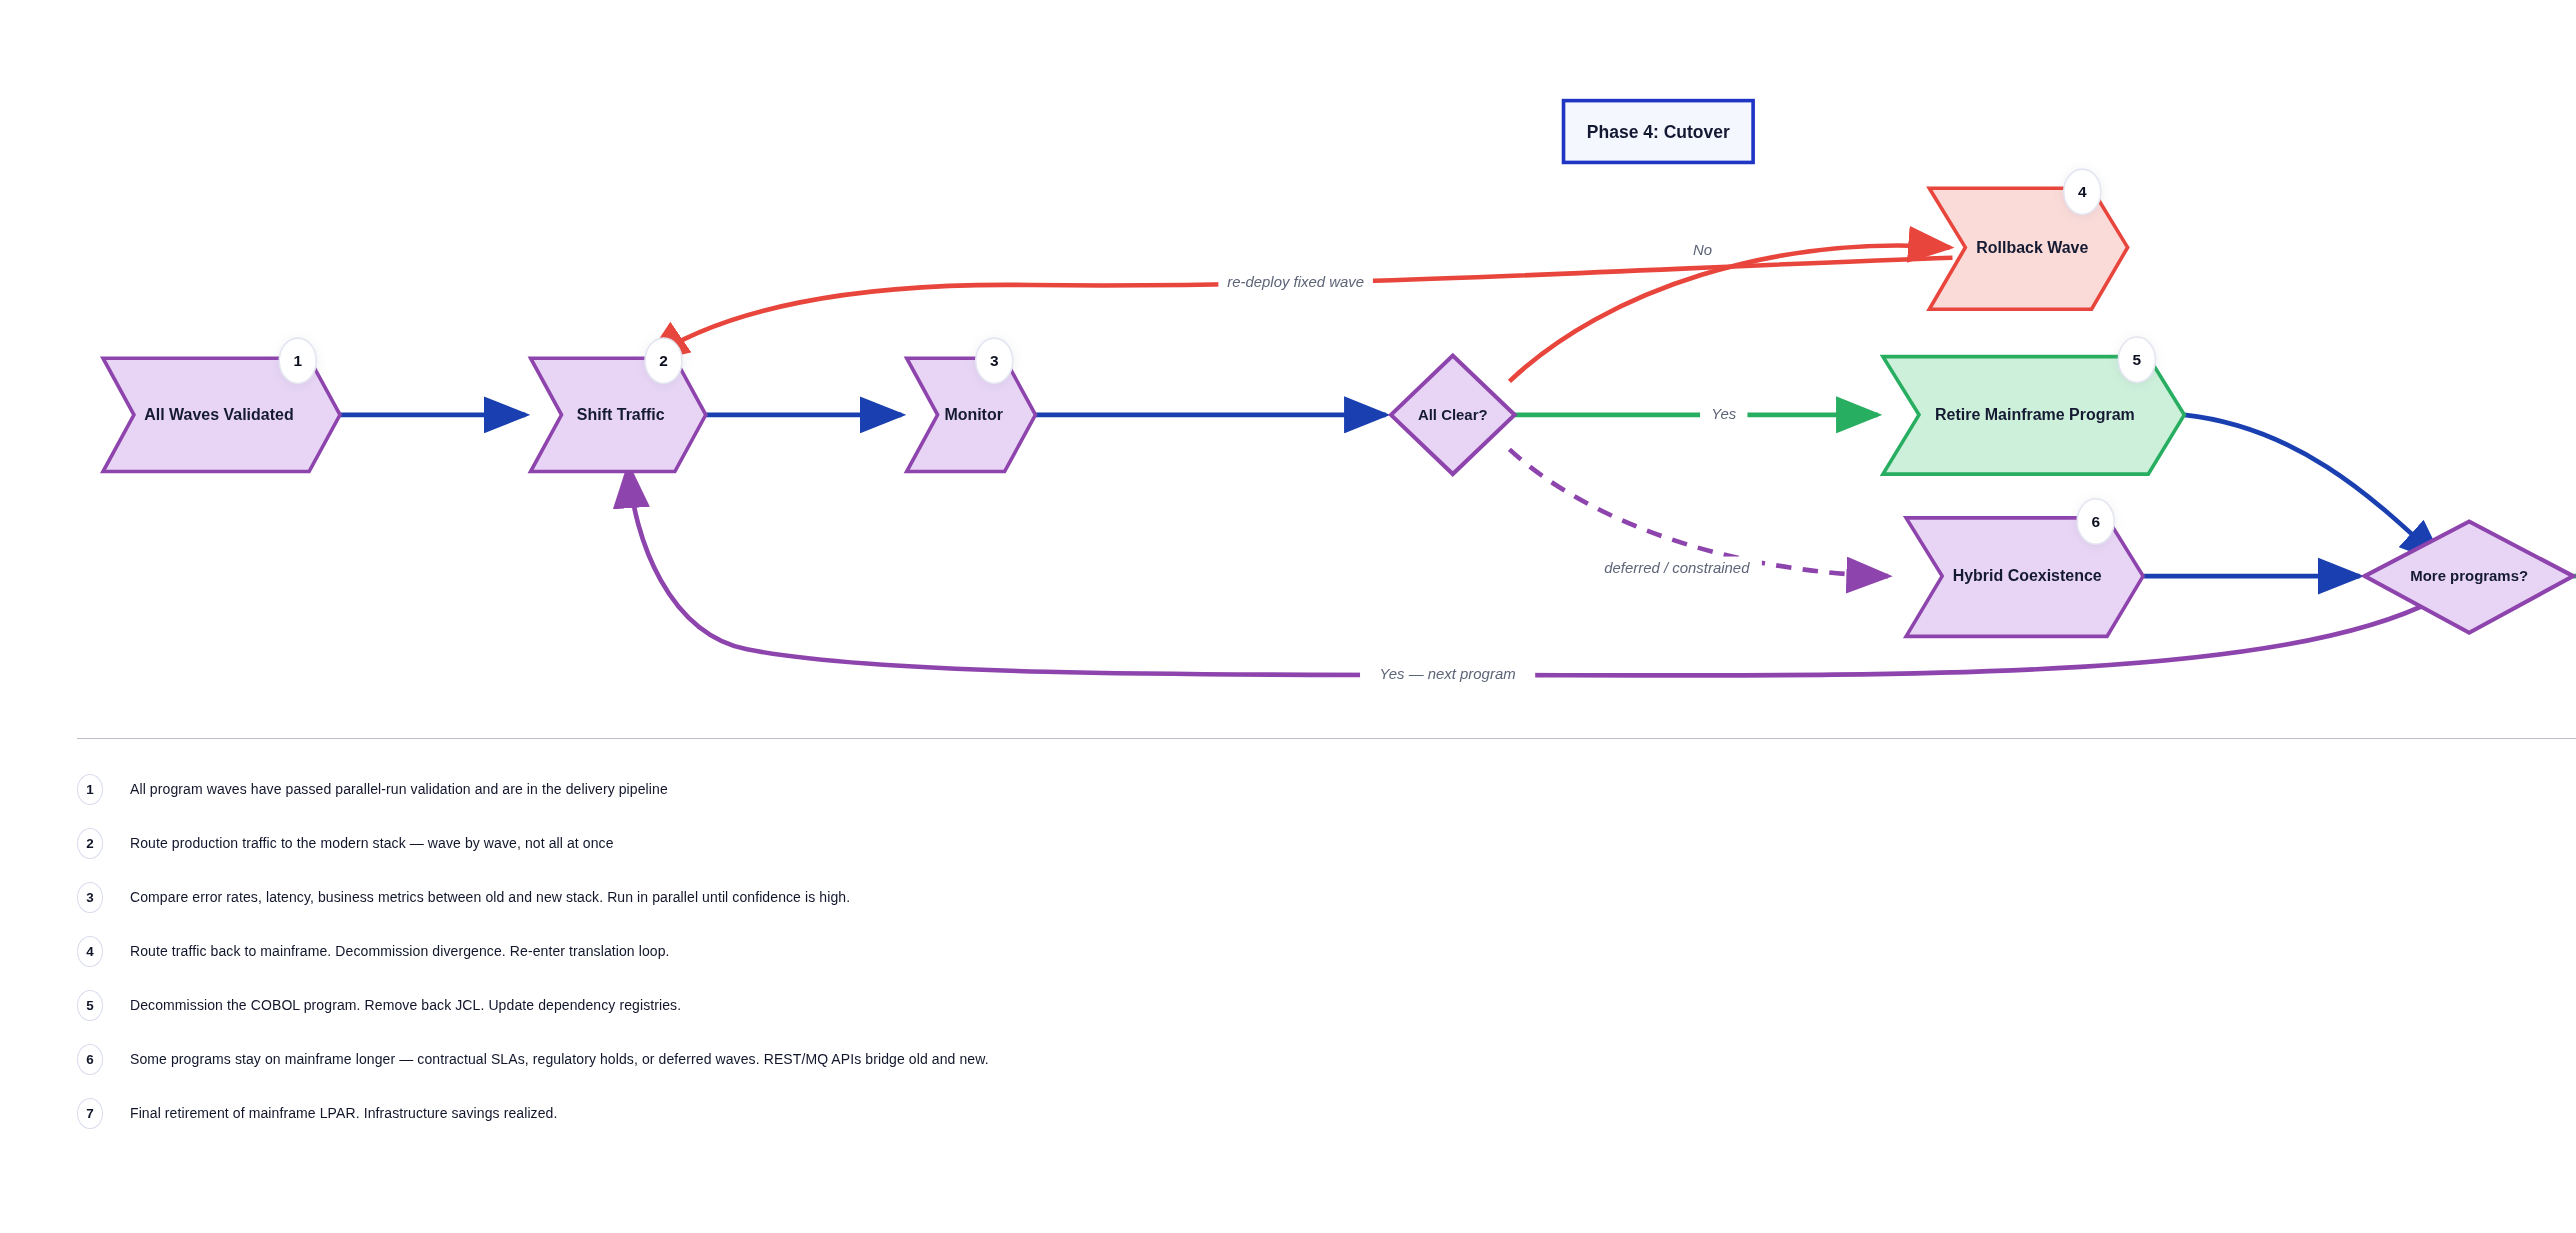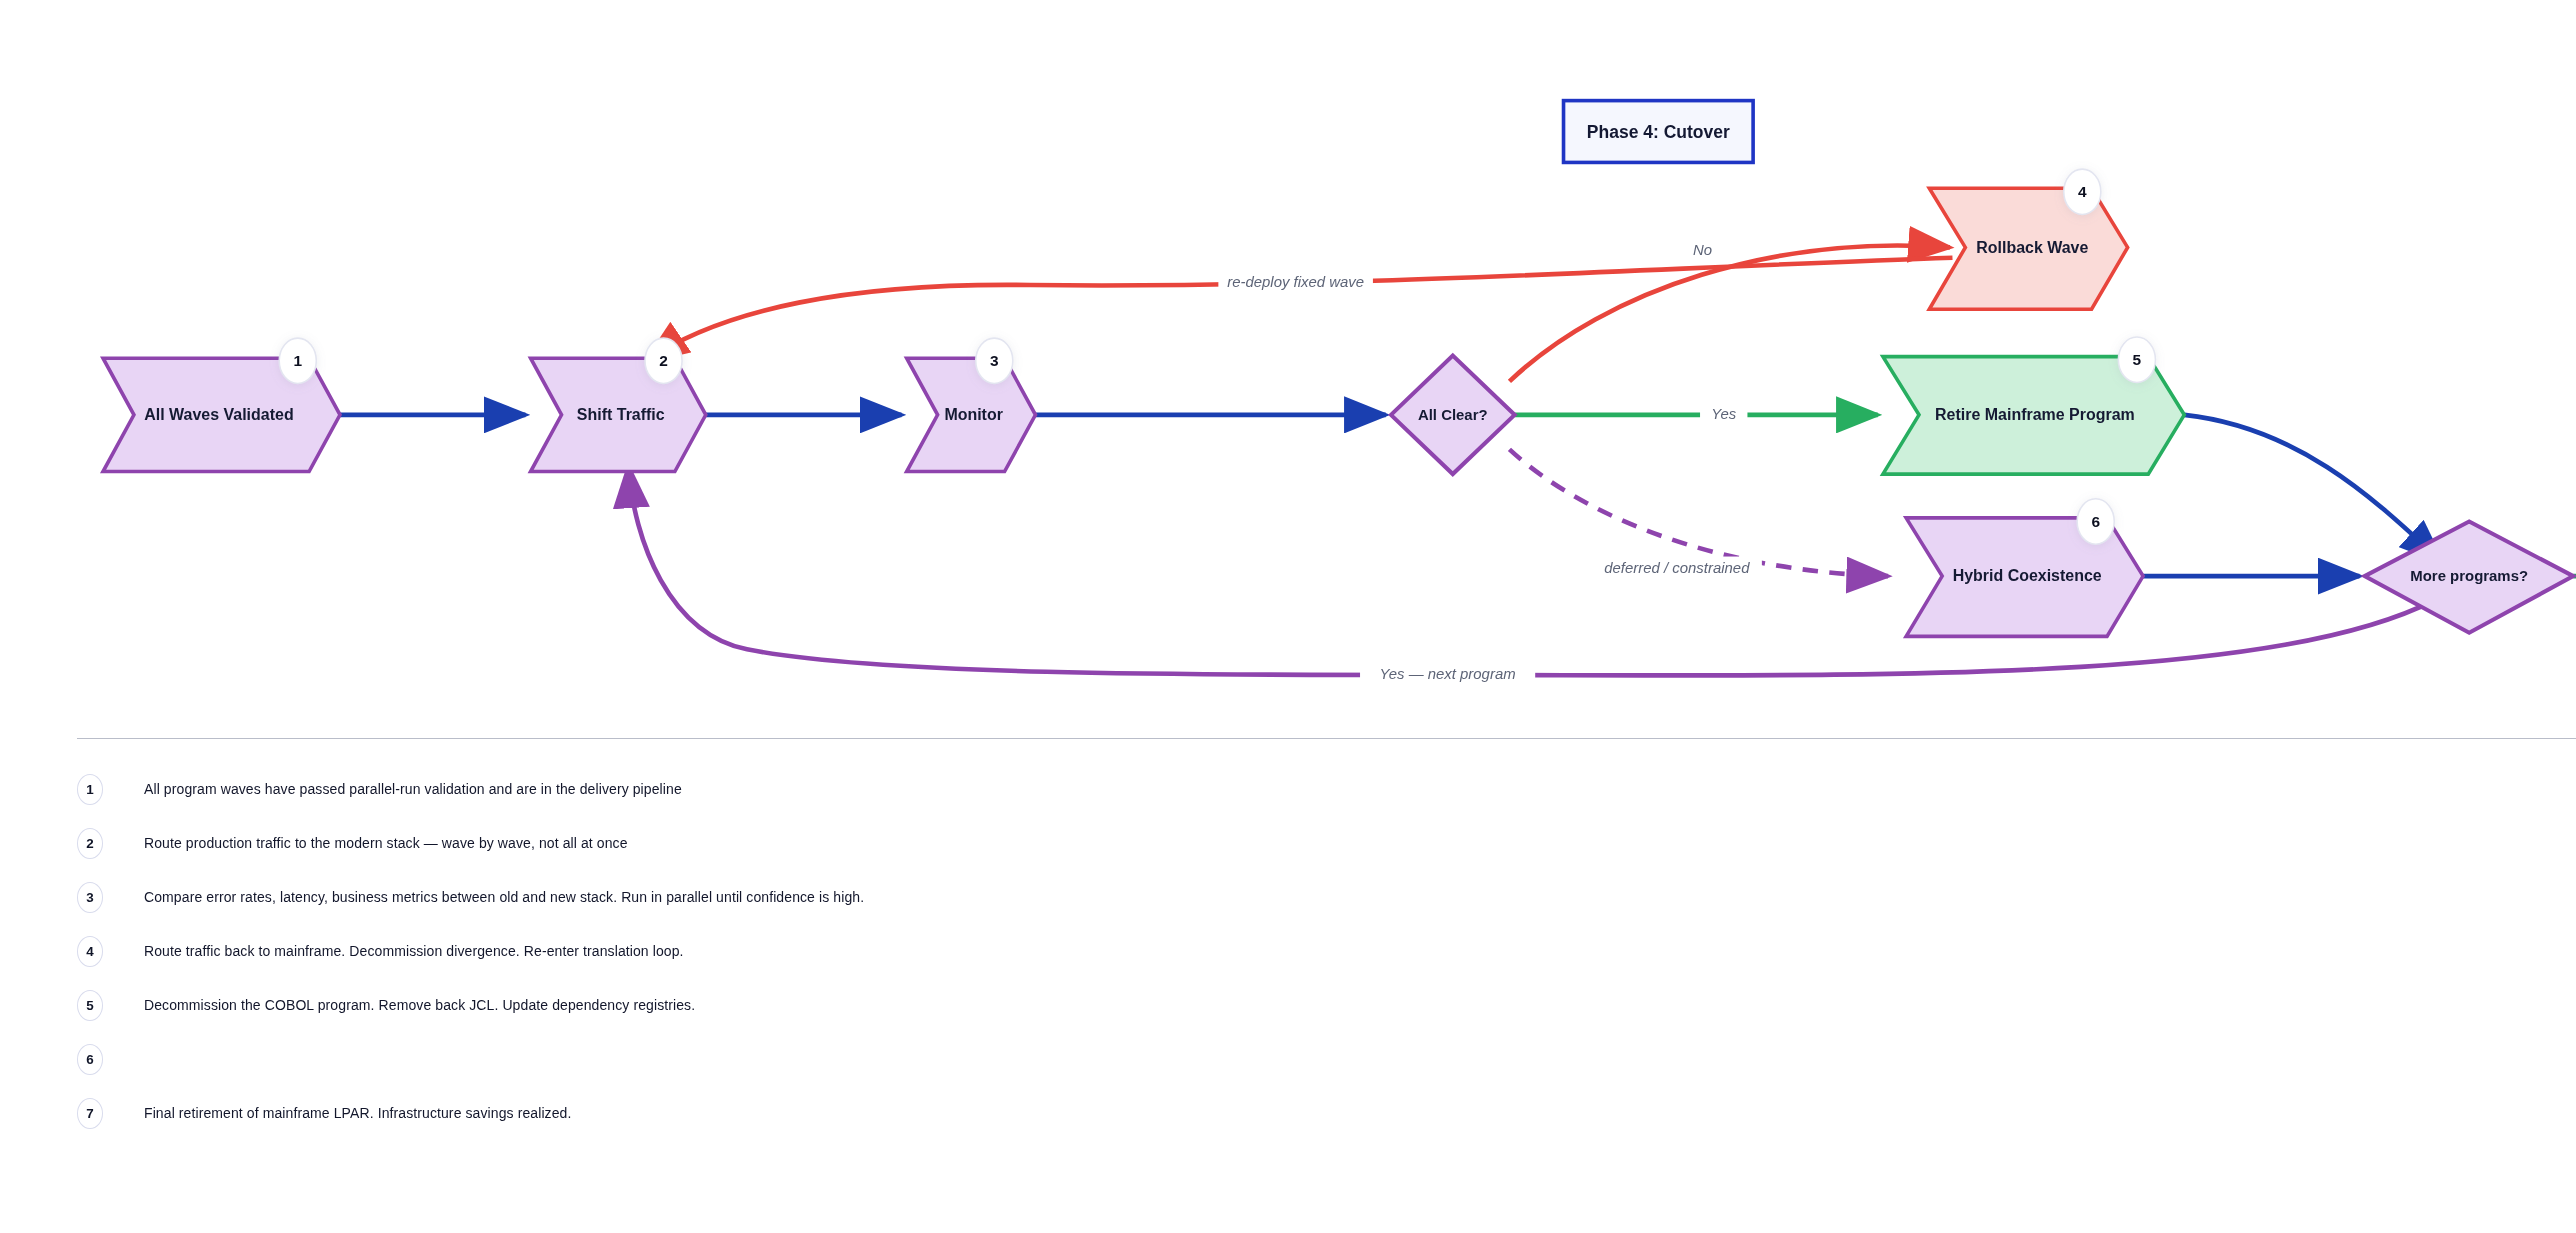--- a/index.html
+++ b/index.html
@@ -51,21 +51,21 @@
   .cap-row{
     display:flex;align-items:center;height:54px;
   }
   .cap-badge{
     width:24px;height:29px;border:1px solid #d9dced;border-radius:50%;
     background:#ffffff;display:flex;align-items:center;justify-content:center;
     font-size:13.4px;font-weight:bold;color:#101528;flex:0 0 auto;
     font-family:"Liberation Sans", sans-serif;
   }
   .cap-text{
-    margin-left:41px;font-size:14px;color:#12162b;
+    margin-left:27px;font-size:14px;color:#12162b;
     font-family:"Liberation Sans", sans-serif;letter-spacing:0.1px;
   }
 </style>
 </head>
 <body>
 
 <div id="stage">
 
   <svg id="flow" viewBox="0 0 6462 1430">
     <defs>
@@ -209,20 +209,21 @@
       <div class="cap-text">Route traffic back to mainframe. Decommission divergence. Re-enter translation loop.</div>
     </div>
 
     <div class="cap-row">
       <div class="cap-badge">5</div>
       <div class="cap-text">Decommission the COBOL program. Remove back JCL. Update dependency registries.</div>
     </div>
 
     <div class="cap-row">
       <div class="cap-badge">6</div>
+      <div class="cap-text">Some programs stay on mainframe longer — contractual SLAs, regulatory holds, or deferred waves. REST/MQ APIs bridge old and new.</div>
     </div>
 
     <div class="cap-row">
       <div class="cap-badge">7</div>
       <div class="cap-text">Final retirement of mainframe LPAR. Infrastructure savings realized.</div>
     </div>
 
   </div>
 
 </div>

